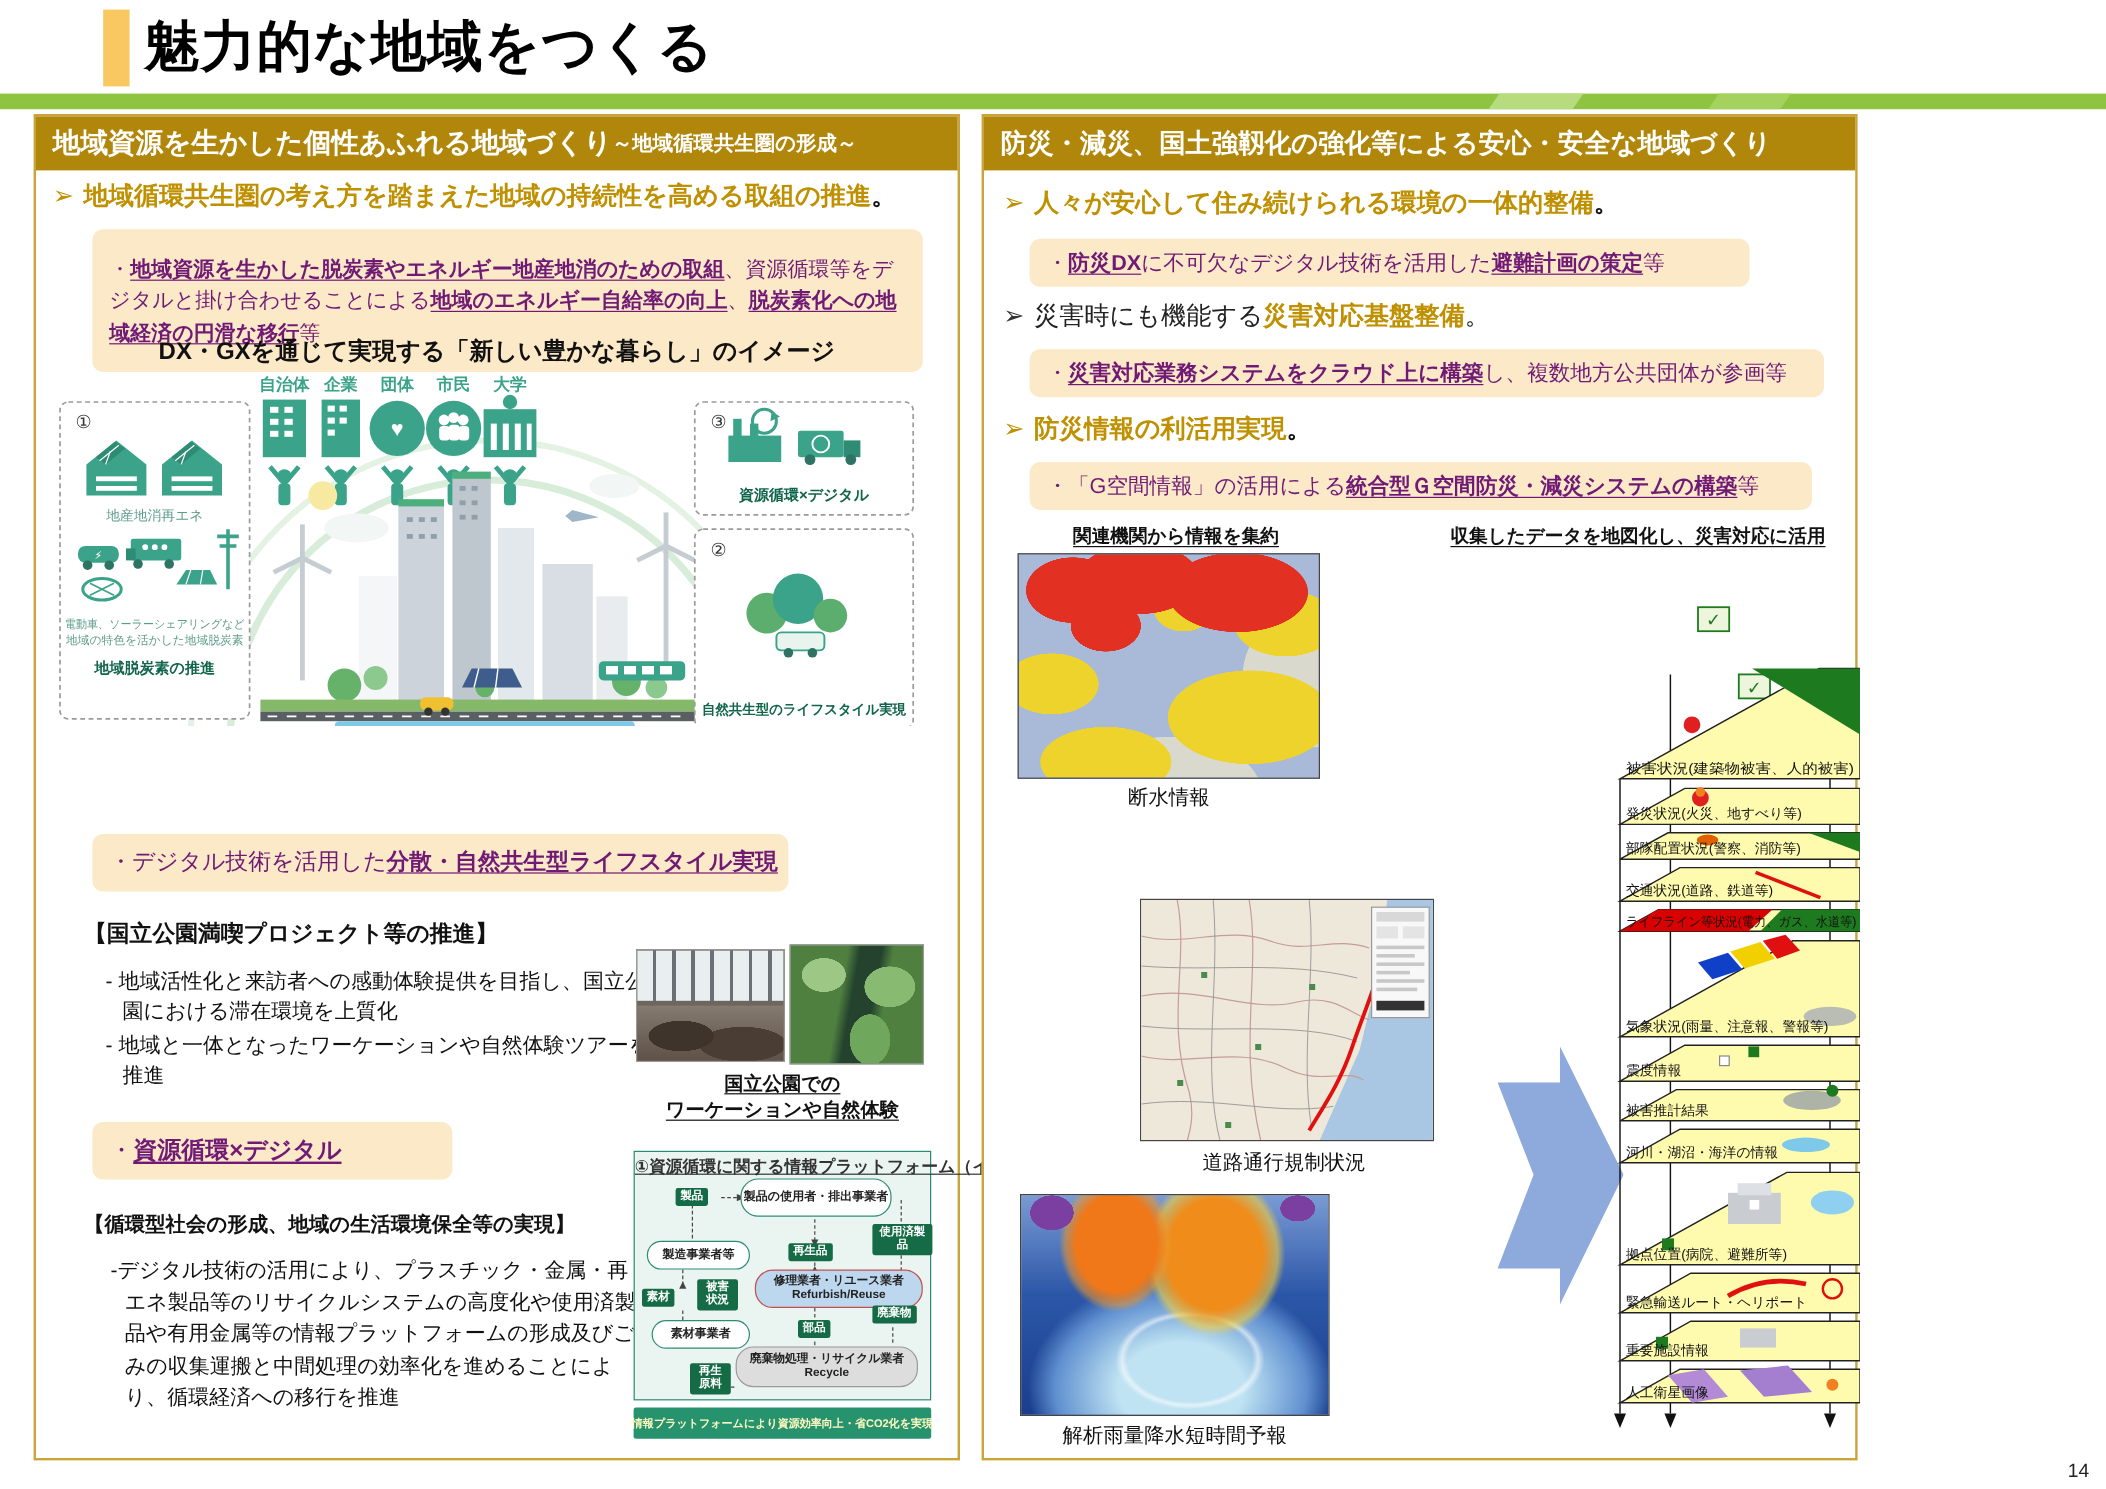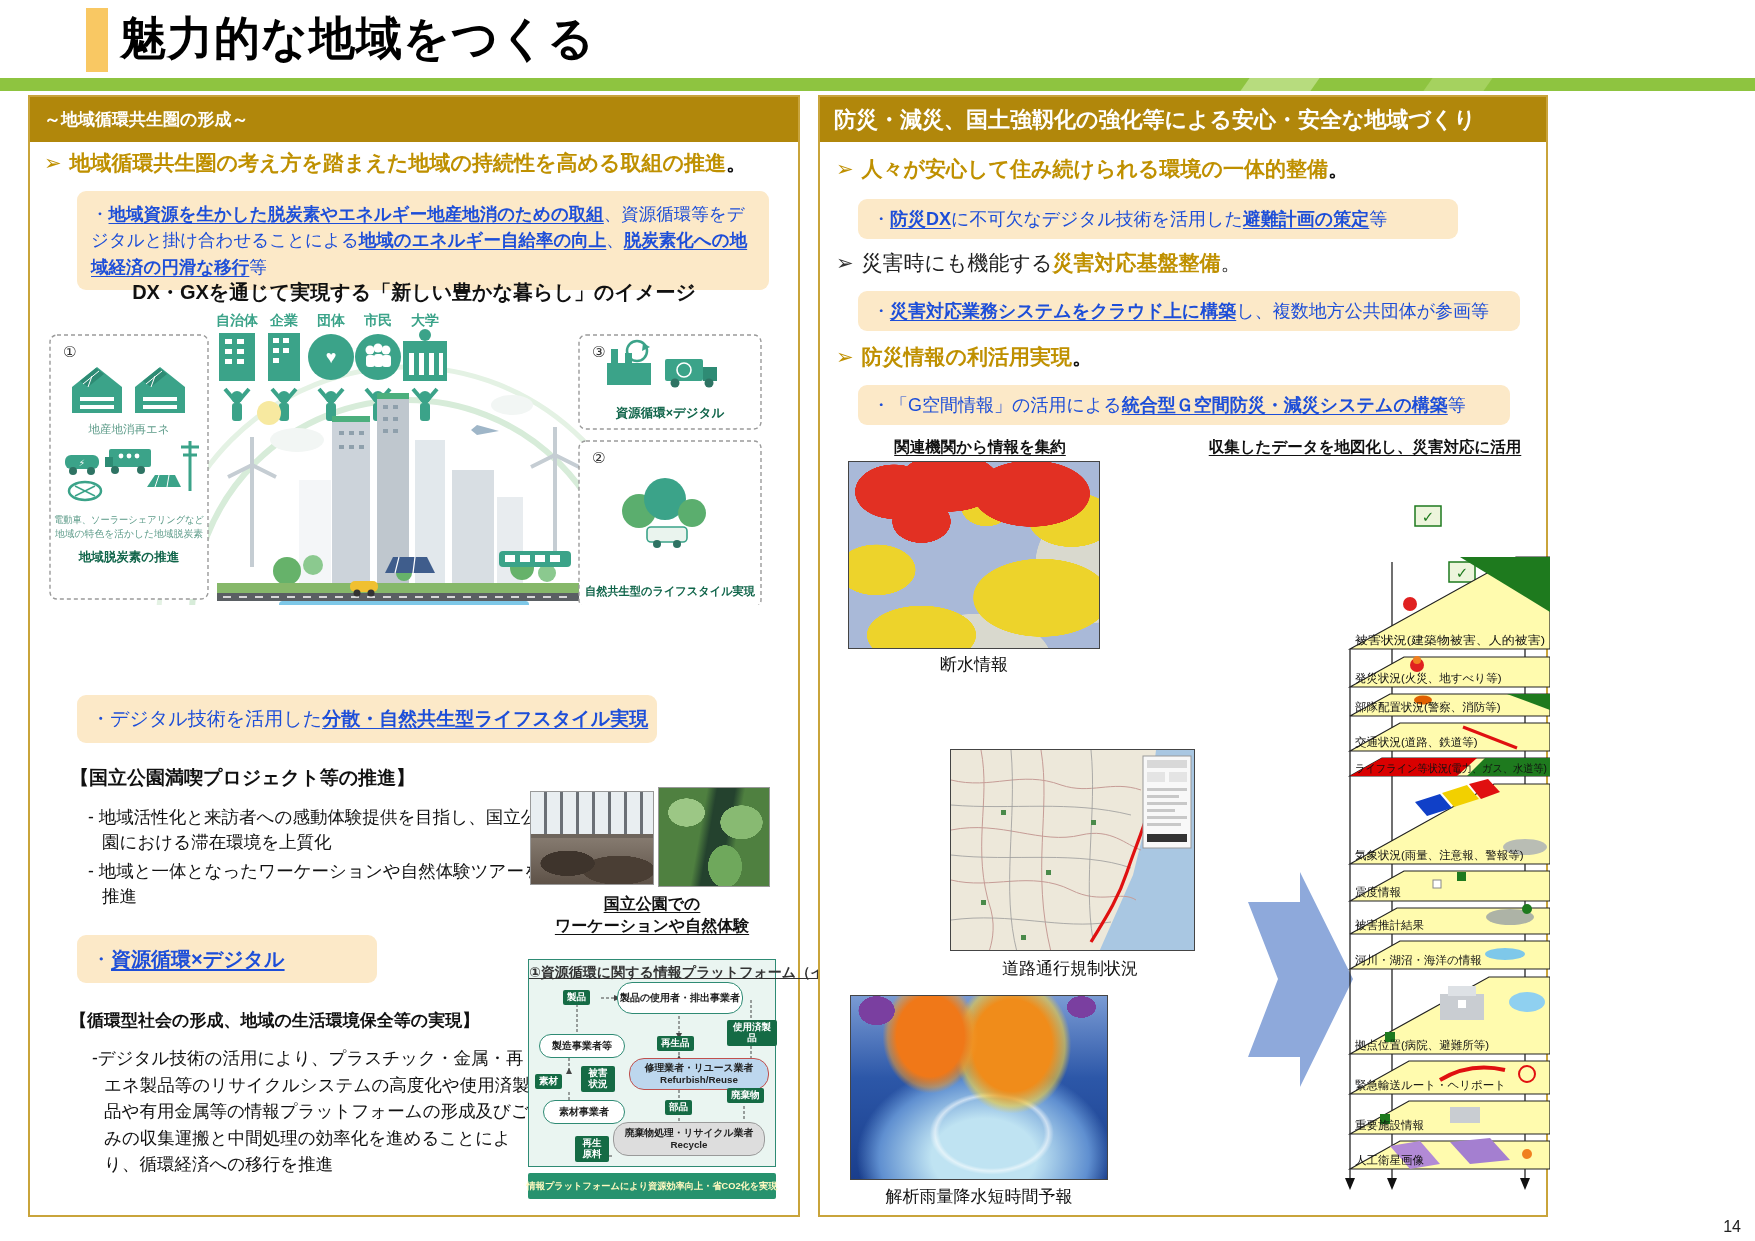--- a/index.html
+++ b/index.html
@@ -22,22 +22,22 @@
   .panel-header{position:absolute;left:0;top:0;width:100%;height:45px;background:#B1870B;color:#fff;
                 display:flex;align-items:center;padding-left:14px;box-sizing:border-box;white-space:nowrap;}
   .panel-header .main{font-size:23px;font-weight:800;}
   .panel-header .sub{font-size:17px;font-weight:800;}
 
   
   .gold{color:#BF9000;}
   .bullet-line{position:absolute;font-size:21px;font-weight:800;white-space:nowrap;}
   .bullet-line .marker{margin-right:8px;}
   .bullet-line .period{color:#111;}
-  .ybox{position:absolute;background:#FCE9C8;border-radius:9px;padding:10px 14px;box-sizing:border-box;
-        font-size:17.5px;line-height:1.5;color:#1d4ed8;}
+  .ybox{position:absolute;background:#FCE9C8;border-radius:9px;padding:20px 14px;box-sizing:border-box;
+        font-size:17.5px;line-height:1.5;color:#701a75;}
   .ybox .em{font-weight:800;text-decoration:underline;text-underline-offset:3px;}
   .ybox.single{white-space:nowrap;font-size:18px;display:flex;align-items:center;}
   .sec-head{position:absolute;font-weight:800;font-size:19px;white-space:nowrap;color:#111;}
   .park-li{position:absolute;font-size:17.5px;line-height:1.45;color:#111;padding-left:14px;text-indent:-14px;}
   .photo{position:absolute;border:1px solid #999;box-sizing:border-box;overflow:hidden;}
   .photo-cafe{background:#6E655C;}
   .photo-cafe::before{content:"";position:absolute;left:0;right:0;top:0;height:46%;
       background:repeating-linear-gradient(90deg,#E9EEF1 0 13px,#6B7076 13px 16px);}
   .photo-cafe::after{content:"";position:absolute;left:0;right:0;bottom:0;height:50%;
       background:radial-gradient(30px 14px at 30% 55%,#3E342C 90%,transparent 91%),
@@ -108,20 +108,21 @@
   <div class="title-bar"></div>
   <div class="page-title">
     <span class="main">魅力的な地域をつくる</span>
   </div>
   <div class="green-band"></div>
   <div class="band-accent" style="left:1245px;width:70px;background:#B7DC7E;"></div>
   <div class="band-accent" style="left:1428px;width:60px;background:#A5D25F;"></div>
 
   <div class="panel panel-left">
     <div class="panel-header">
+      <span class="main">地域資源を生かした個性あふれる地域づくり</span>
       <span class="sub">～地域循環共生圏の形成～</span>
     </div>
 
     <div class="bullet-line gold" style="left:14px;top:52px;">
       <span class="marker">➢</span><span>地域循環共生圏の考え方を踏まえた地域の持続性を高める取組の推進</span><span class="period">。</span>
     </div>
 
     <div class="ybox" style="left:47px;top:94px;width:692px;">
       <span>・</span><span class="em">地域資源を生かした脱炭素やエネルギー地産地消のための取組</span><span>、資源循環等を</span><span>デジタルと掛け合わせることによる</span><span class="em">地域のエネルギー自給率の向上</span><span>、</span><span class="em">脱炭素化への地域経済の円滑な移行</span><span>等</span>
     </div>

